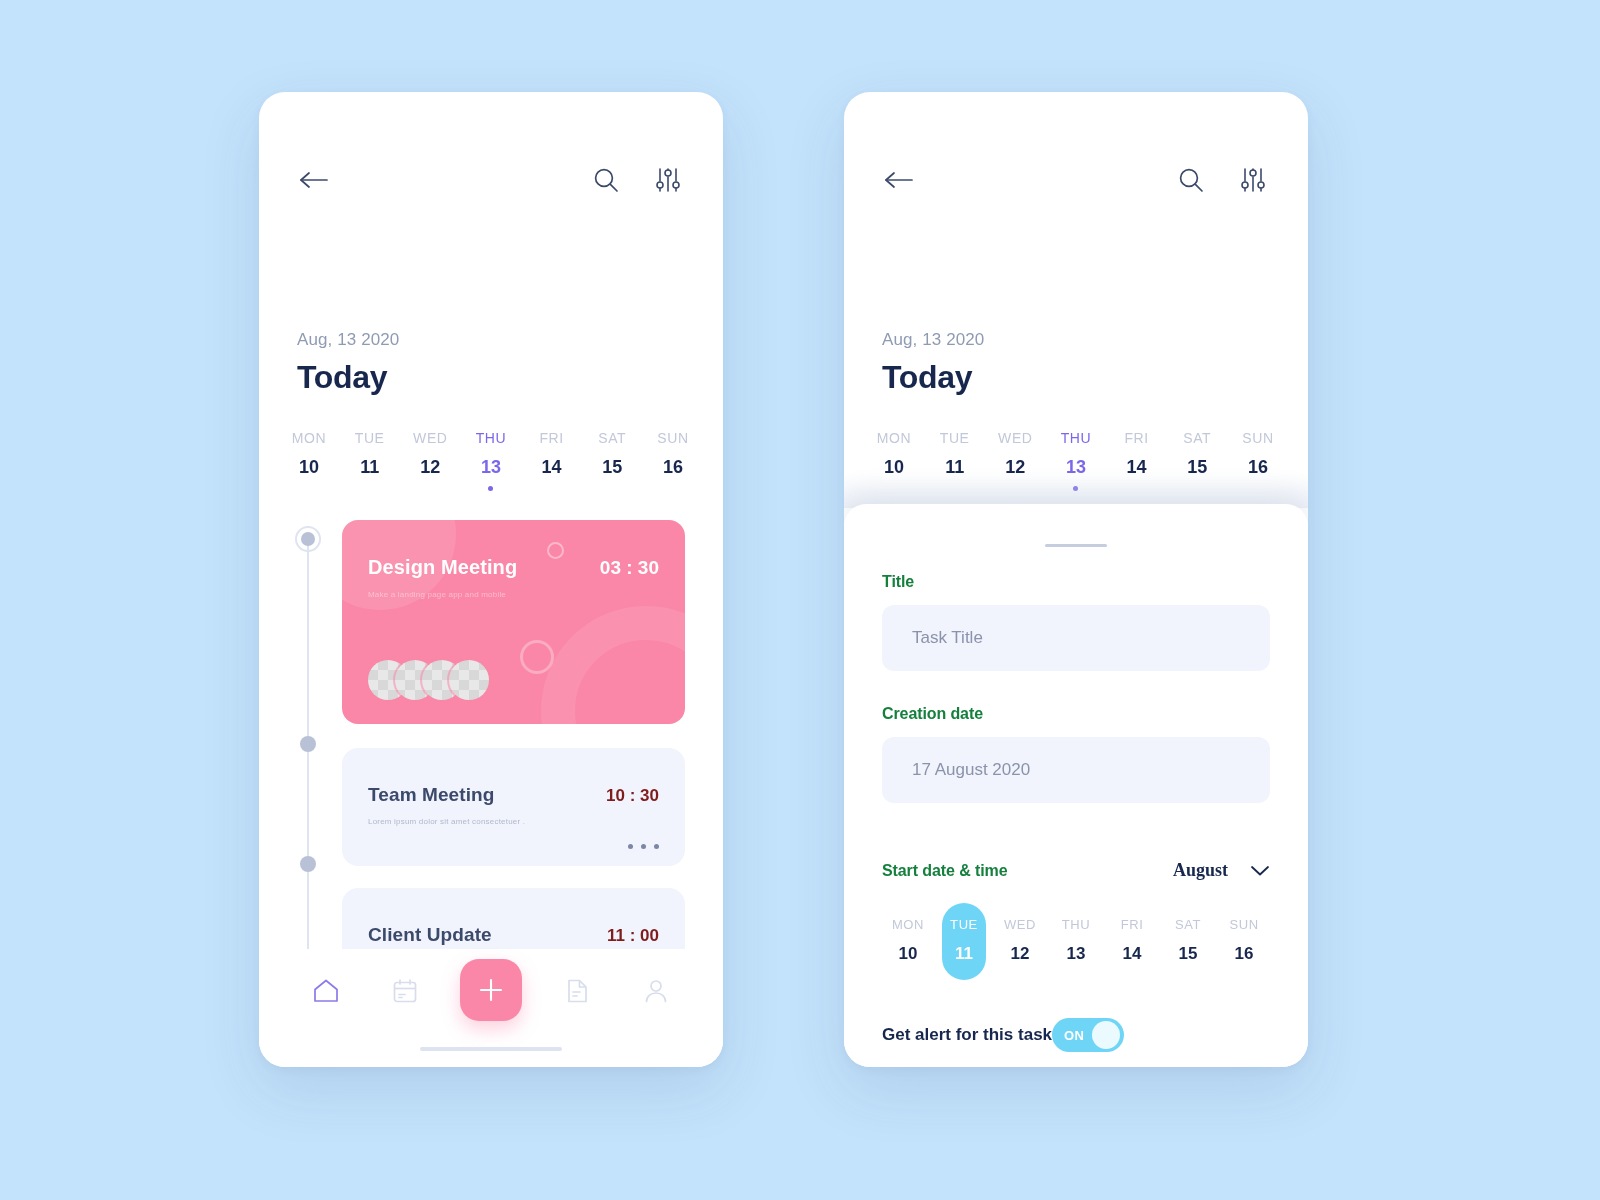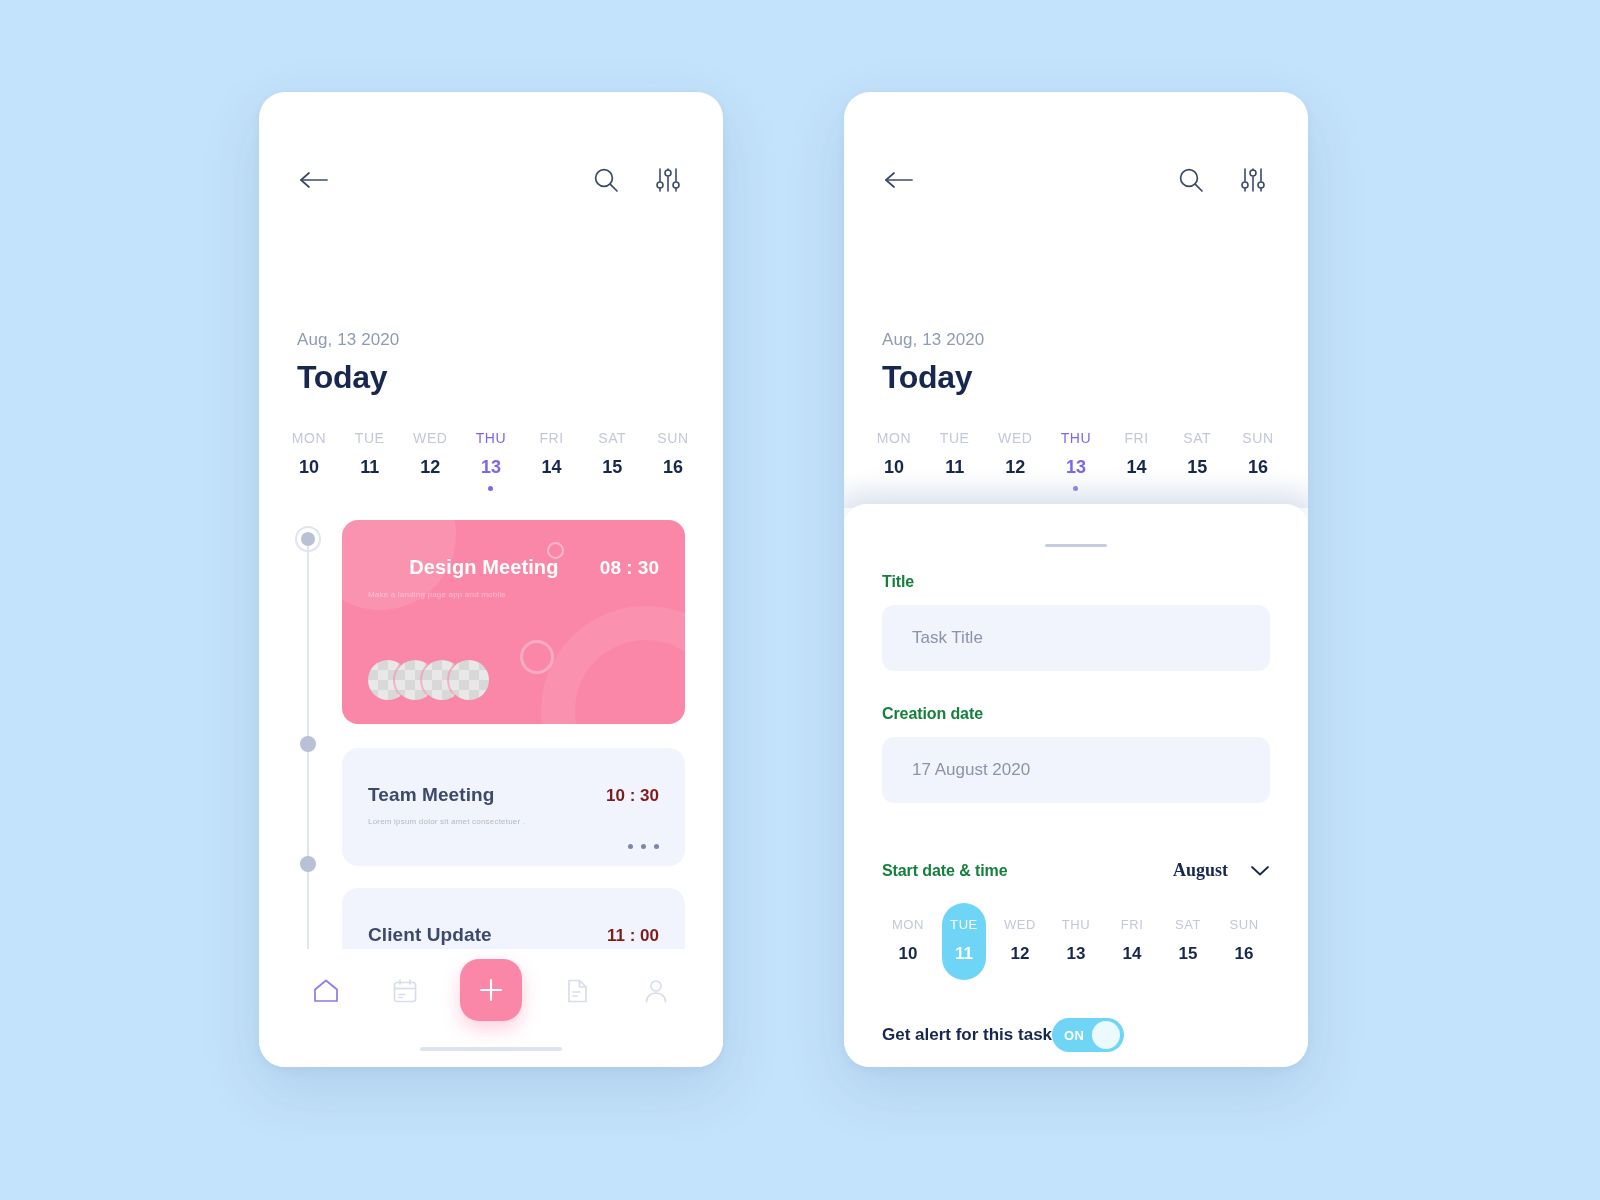--- a/index.html
+++ b/index.html
@@ -114,21 +114,21 @@
 
   
   .card.featured {
     background: #fa87a8;
     min-height: 204px;
     padding: 36px 26px 24px 26px;
     margin-bottom: 24px;
   }
   .card.featured .card-title,
   .card.featured .card-time { color: #ffffff; }
-  .card.featured .card-title { font-size: 20px; text-align: center; }
+  .card.featured .card-title { font-size: 20px; }
   .card.featured .card-time { font-size: 19px; }
   .card.featured .card-sub { color: #ffe3ea; opacity: .55; }
   .deco { position: absolute; border-radius: 50%; pointer-events: none; }
   .deco-a {
     left: -38px; top: -62px; width: 152px; height: 152px;
     background: rgba(255,255,255,.10);
   }
   .deco-b {
     right: -66px; bottom: -92px; width: 210px; height: 210px;
     border: 34px solid rgba(255,255,255,.09); background: transparent;
@@ -326,21 +326,21 @@
     </div>
 
     <div class="cards" id="left-cards">
         <div class="card featured">
           <div class="deco deco-a"></div>
           <div class="deco deco-b"></div>
           <div class="deco deco-c"></div>
           <div class="deco deco-d"></div>
           <div class="card-row">
             <div class="card-title">Design Meeting</div>
-            <div class="card-time">08 : 30</div>
+            <div class="card-time">03 : 30</div>
           </div>
           <div class="card-sub">Make a landing page app and mobile</div>
           <div class="avatars">
             <span class="av"></span>
             <span class="av"></span>
             <span class="av"></span>
             <span class="av"></span>
           </div>
         </div>
         <div class="card">

